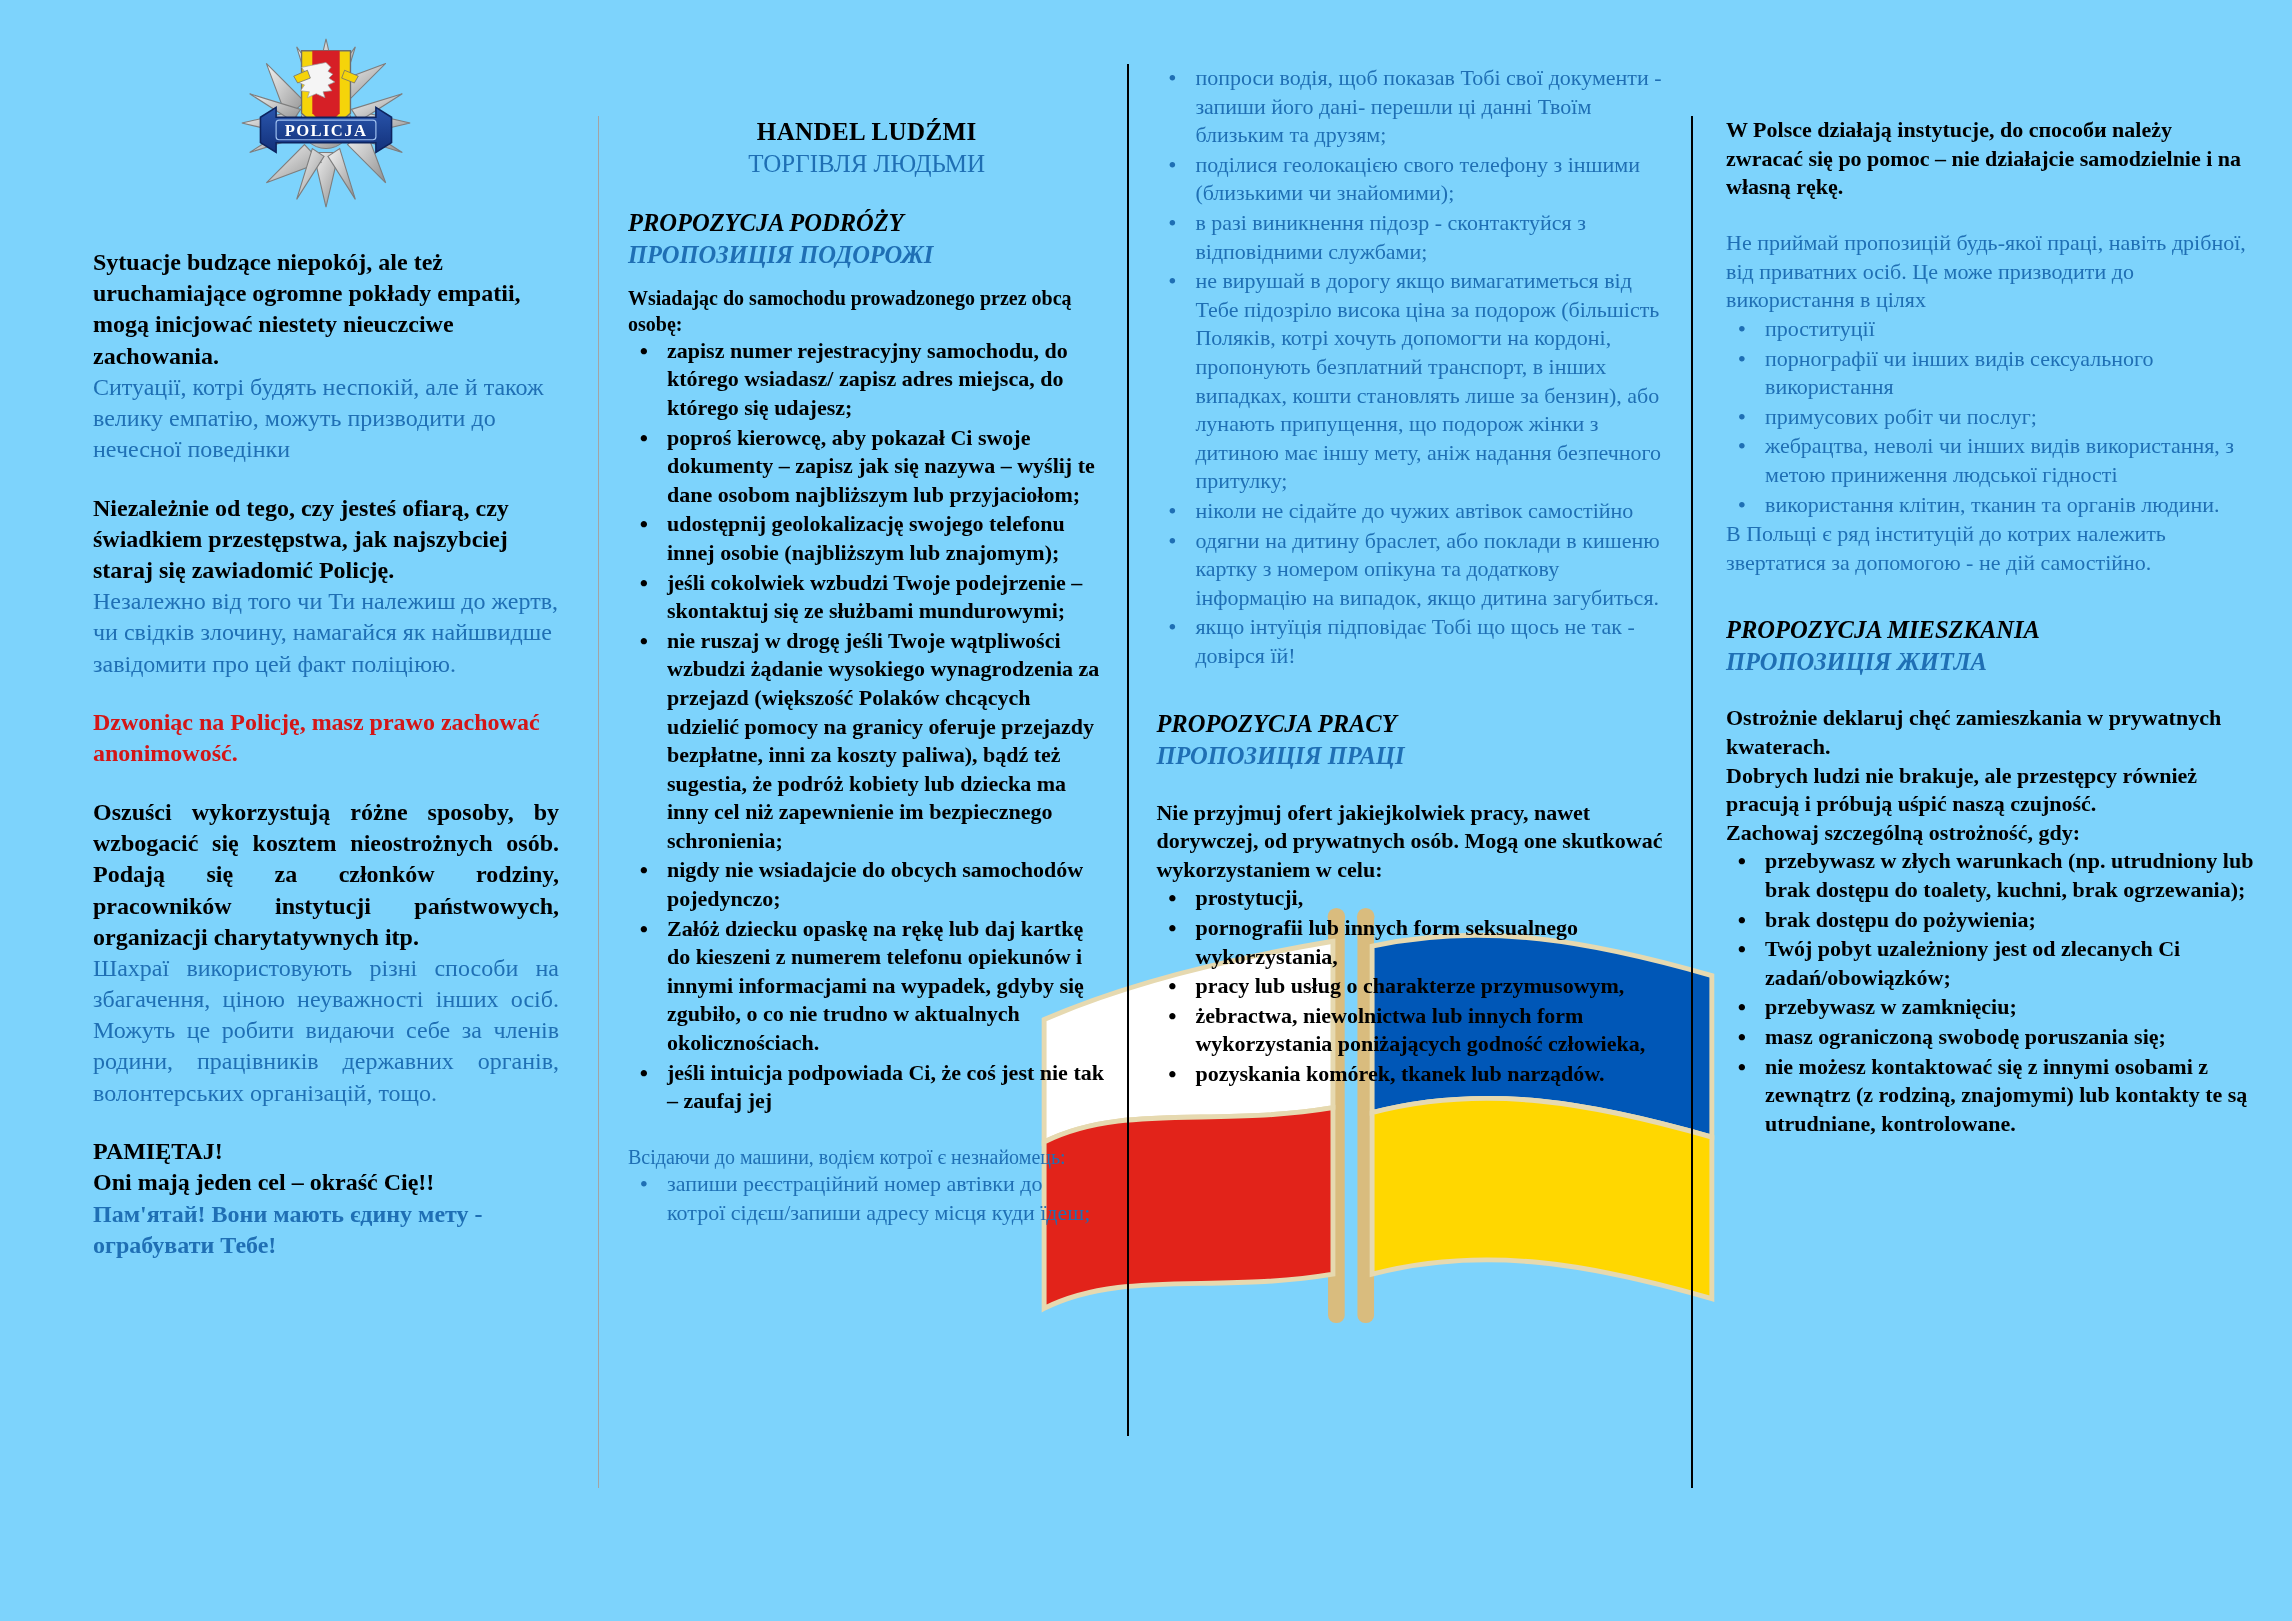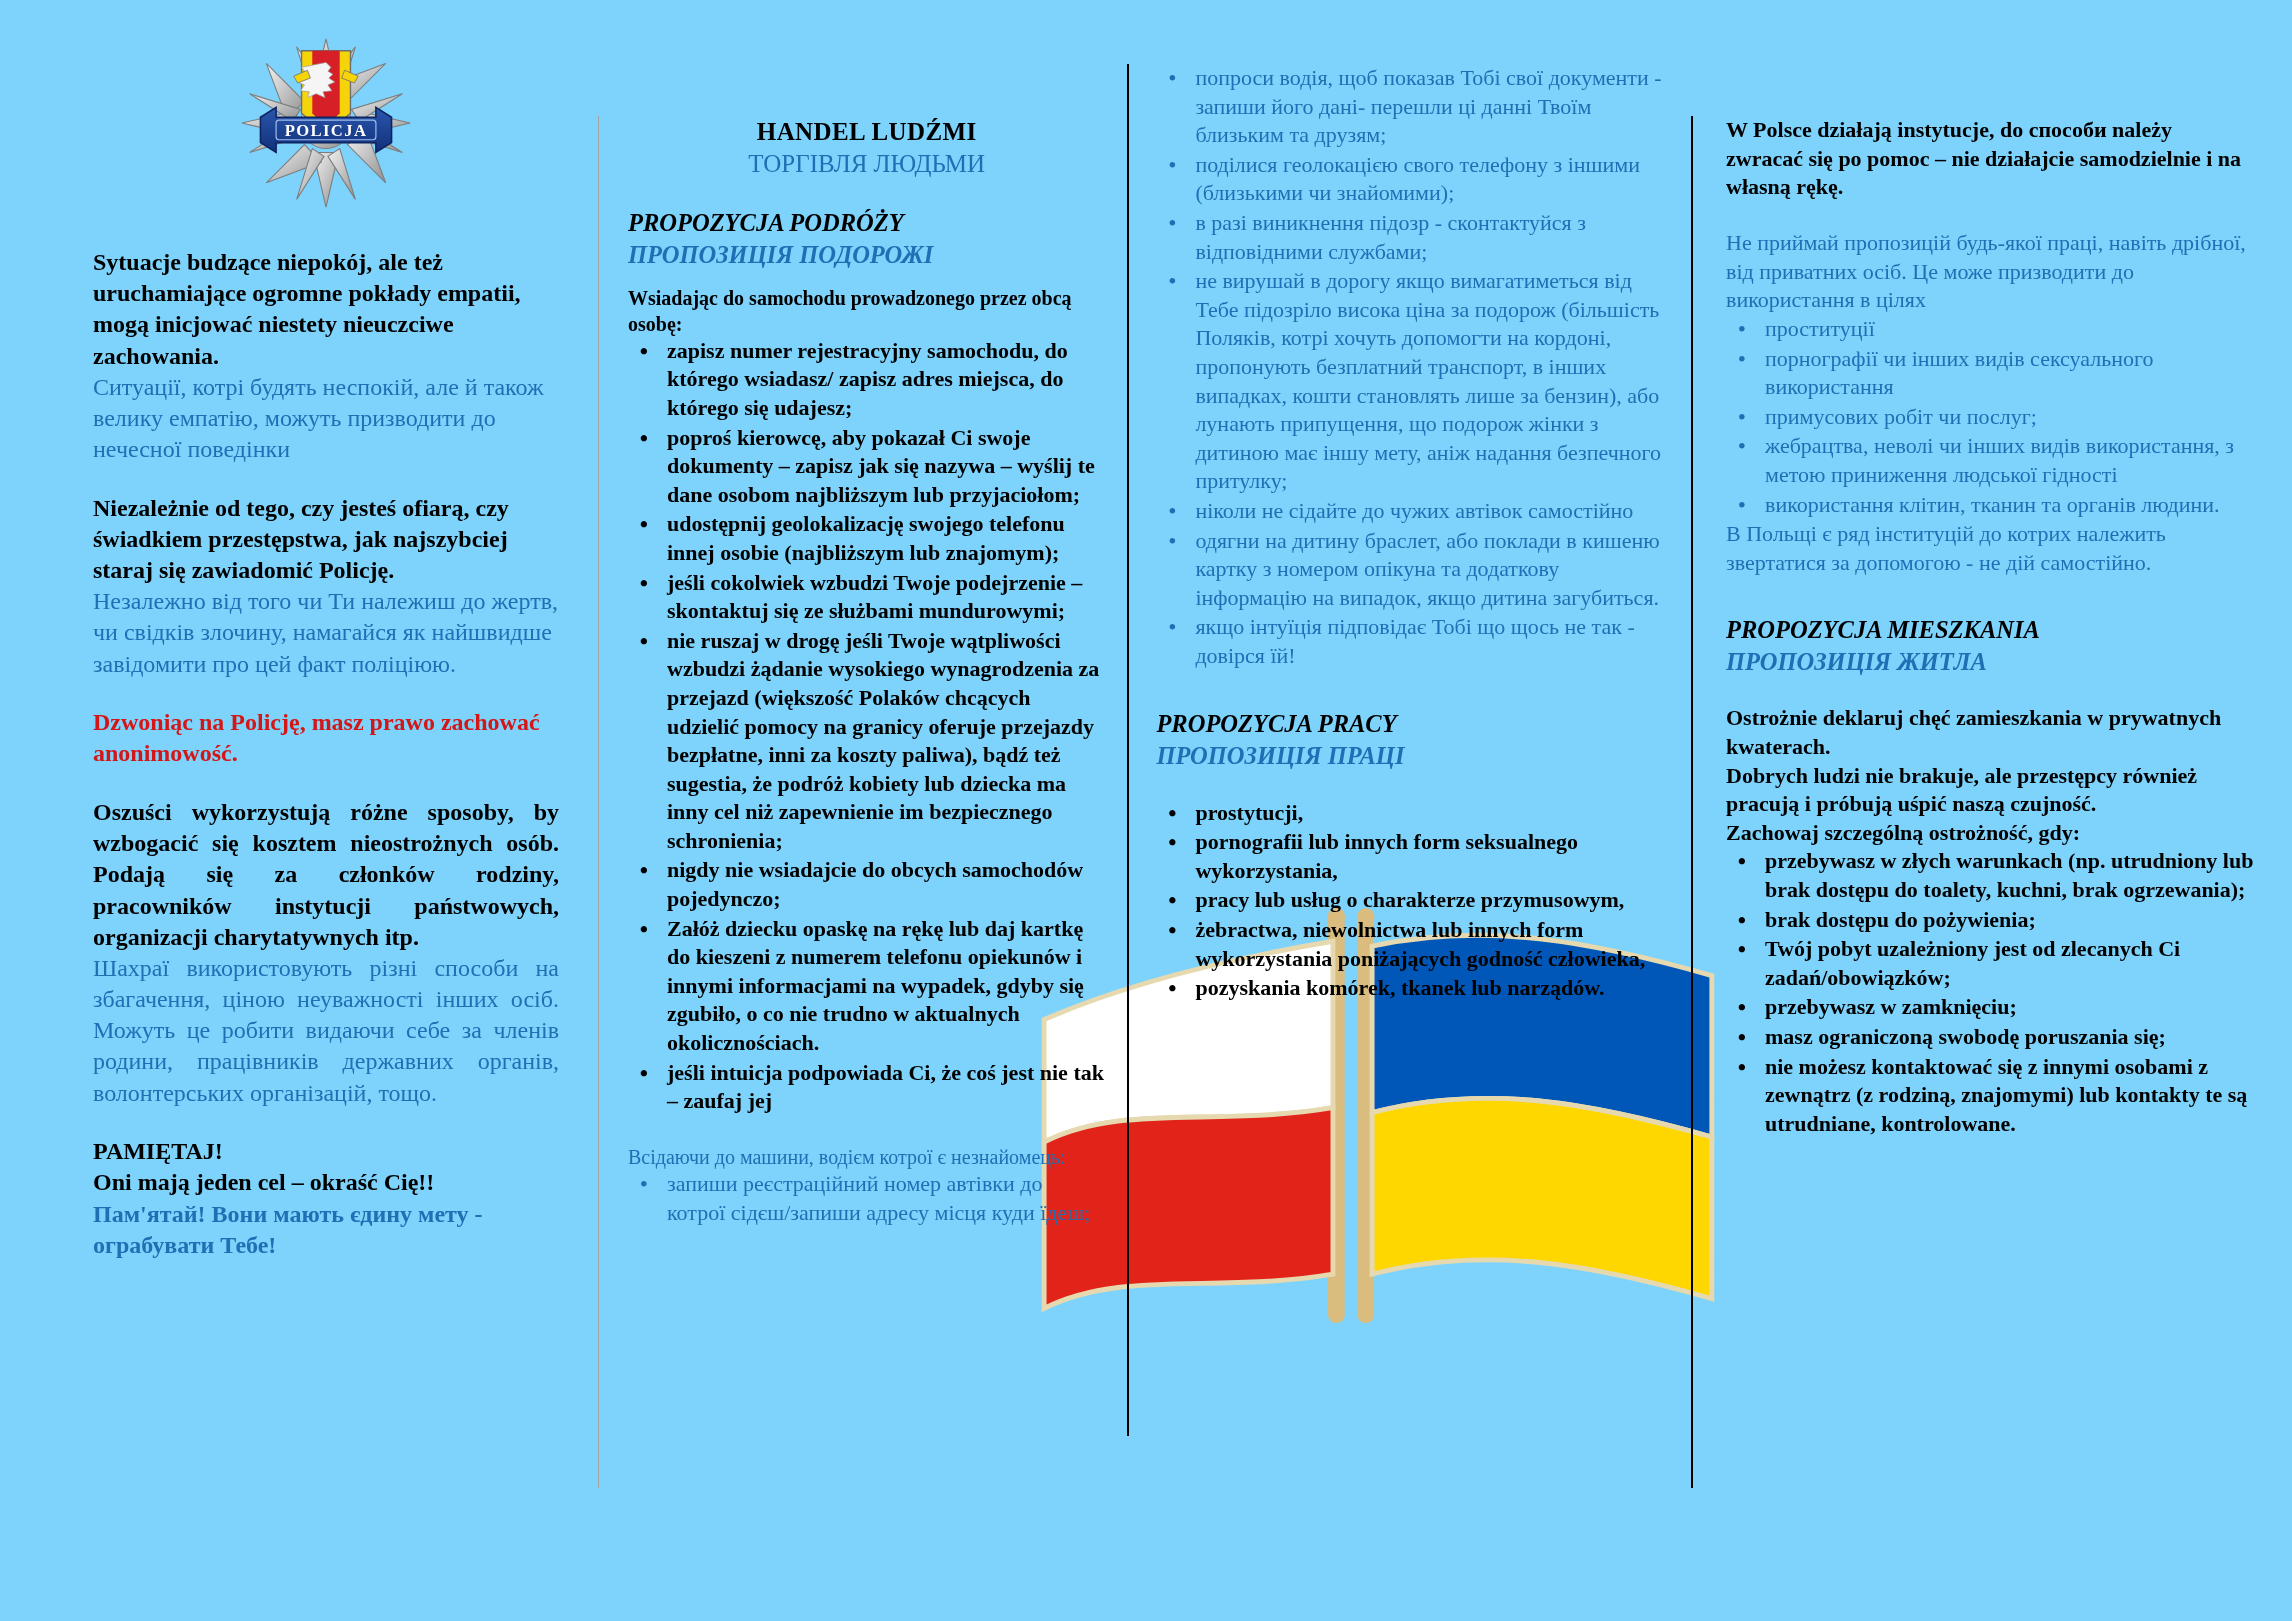--- a/index.html
+++ b/index.html
@@ -283,20 +283,21 @@
 
       <div class="gap-lg"></div>
 
       <div class="sec-head relz">
         <p class="pl">PROPOZYCJA PRACY</p>
         <p class="ua">ПРОПОЗИЦІЯ ПРАЦІ</p>
       </div>
 
       <div class="gap"></div>
 
+      <p class="body-txt pl relz">Nie przyjmuj ofert jakiejkolwiek pracy, nawet dorywczej, od prywatnych osób. Mogą one skutkować wykorzystaniem w celu:</p>
 
       <ul class="tight relz">
         <li class="pl-item">prostytucji,</li>
         <li class="pl-item">pornografii lub innych form seksualnego wykorzystania,</li>
         <li class="pl-item">pracy lub usług o charakterze przymusowym,</li>
         <li class="pl-item">żebractwa, niewolnictwa lub innych form wykorzystania poniżających godność człowieka,</li>
         <li class="pl-item">pozyskania komórek, tkanek lub narządów.</li>
       </ul>
     </div>
 

